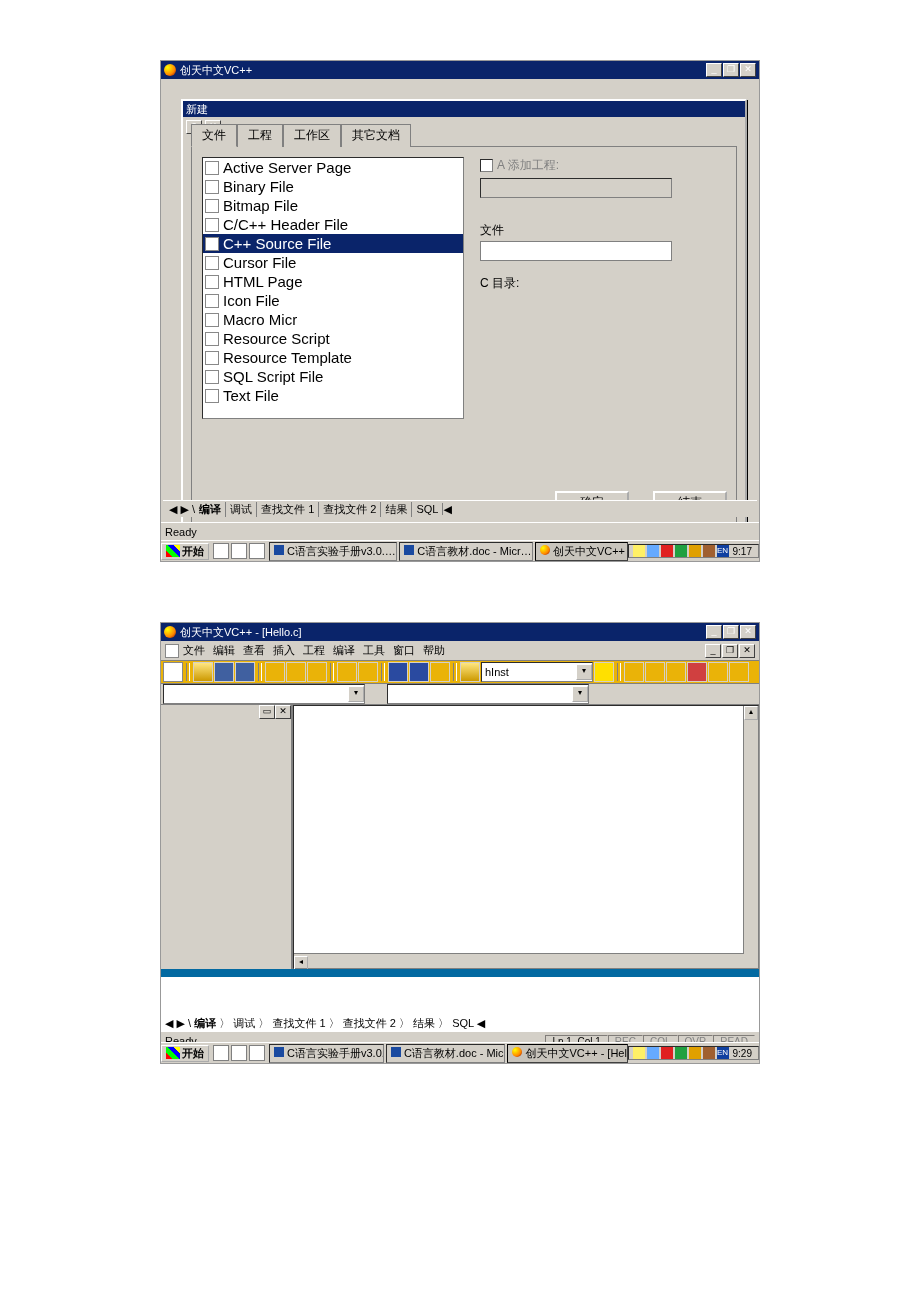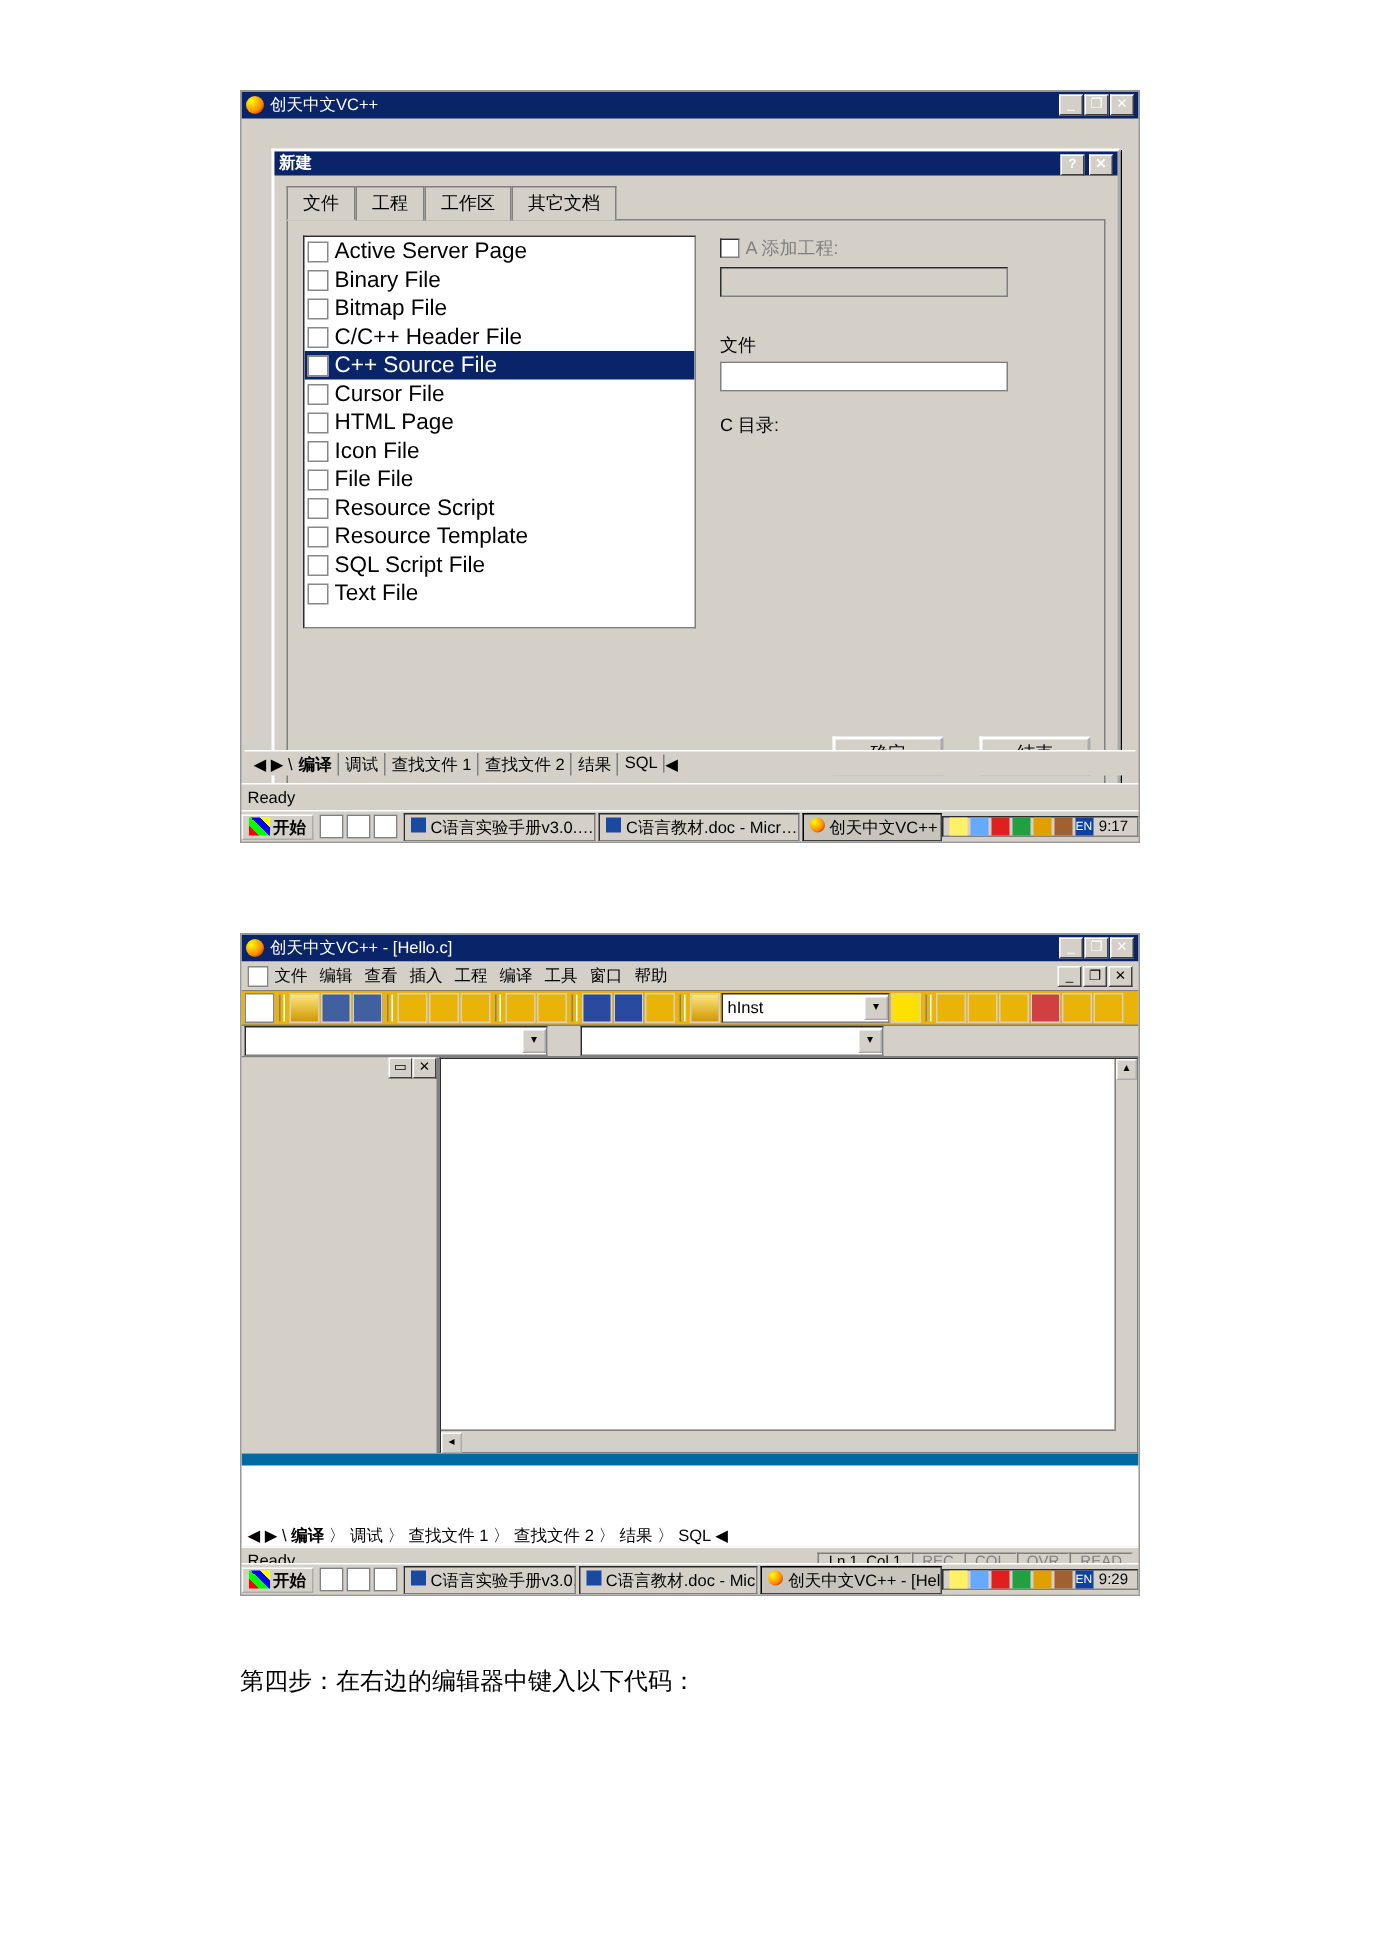--- a/index.html
+++ b/index.html
@@ -60,21 +60,21 @@
     position:absolute;
     left:20px; top:38px; right:12px;
     height:430px;
     background:#d4d0c8;
     border:2px outset #fff;
     box-shadow: 1px 1px 0 #000;
   }
   .dlg-title {
     background:#0a246a; color:#fff;
     height:16px; line-height:16px; padding:0 3px;
-    display:flex; justify-content:space-between; font-weight:bold;
+    display:flex; justify-content:space-between; font-weight:normal;flex-direction:column;
   }
   .dlg-tabs {
     margin:6px 8px 0 8px;
     display:flex;
     gap:0;
     font-size:12px;
   }
   .tab {
     padding:2px 10px;
     border:1px solid #808080;
@@ -372,21 +372,21 @@
           <div class="item">
               <span class="item-icon"></span>
               <span>HTML Page</span>
             </div>
           <div class="item">
               <span class="item-icon"></span>
               <span>Icon File</span>
             </div>
           <div class="item">
               <span class="item-icon"></span>
-              <span>File File</span>
+              <span>Macro Micr</span>
             </div>
           <div class="item">
               <span class="item-icon"></span>
               <span>Resource Script</span>
             </div>
           <div class="item">
               <span class="item-icon"></span>
               <span>Resource Template</span>
             </div>
           <div class="item">
@@ -592,15 +592,14 @@
         <span class="ic color-red"></span>
         <span class="ic color-grn"></span>
         <span class="ic" style="background:#e0a000"></span>
         <span class="ic" style="background:#a06030"></span>
         <span class="ic color-en">EN</span>
         <span class="clock">9:29</span>
       </div>
     </div>
   </div>
 
-  <div class="body-text" style="margin-top:40px">第四步：在右边的编辑器中键入以下代码：</div>
 
 </div>
 
 </body></html>

